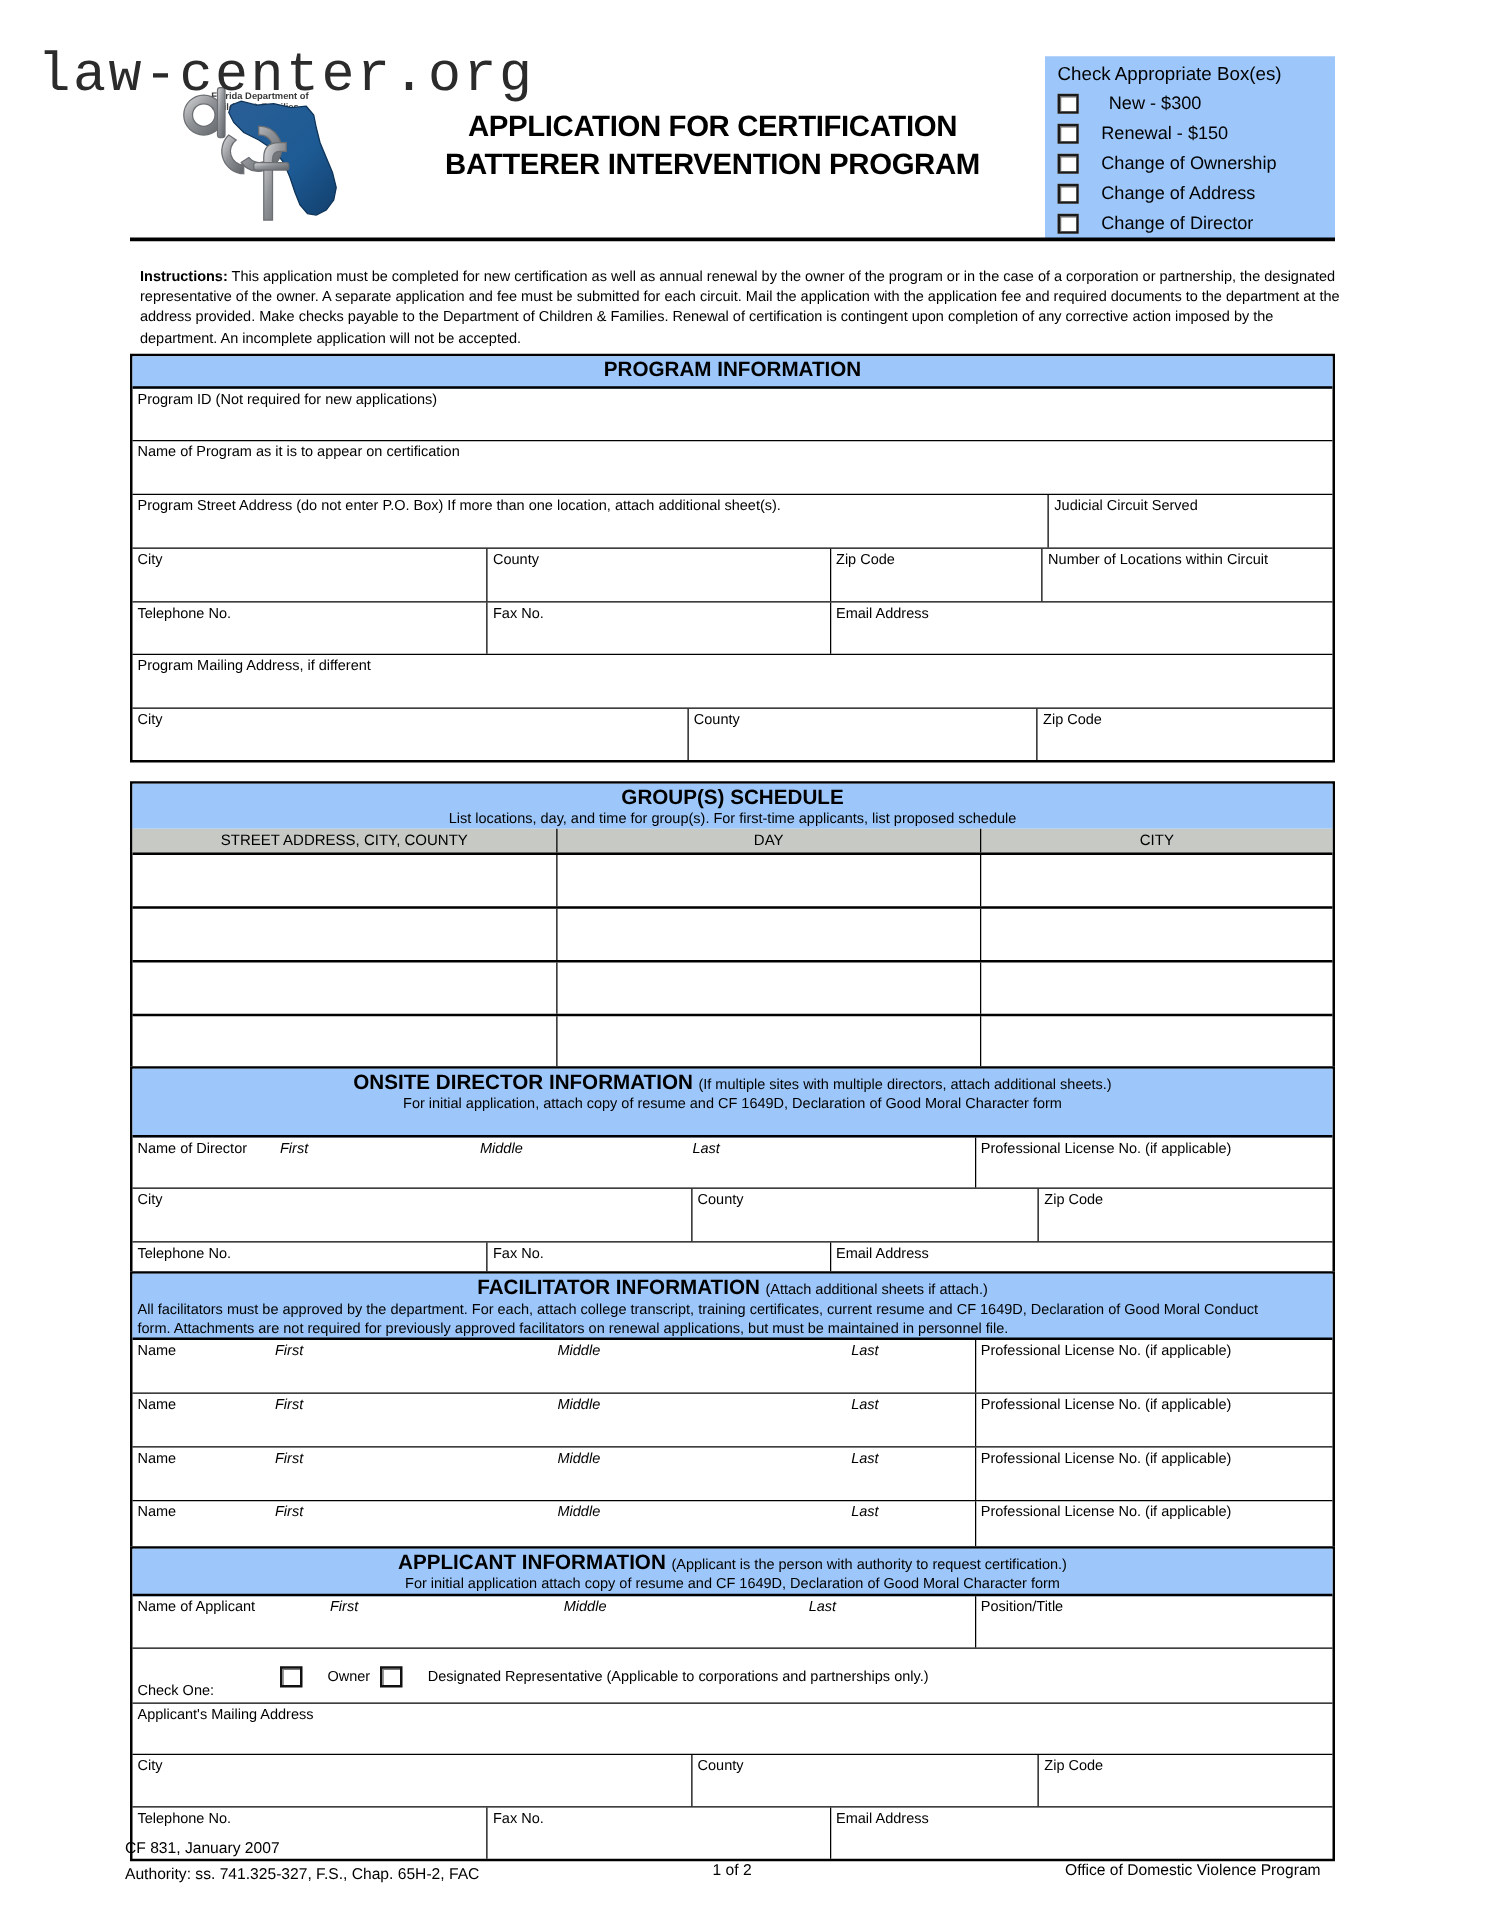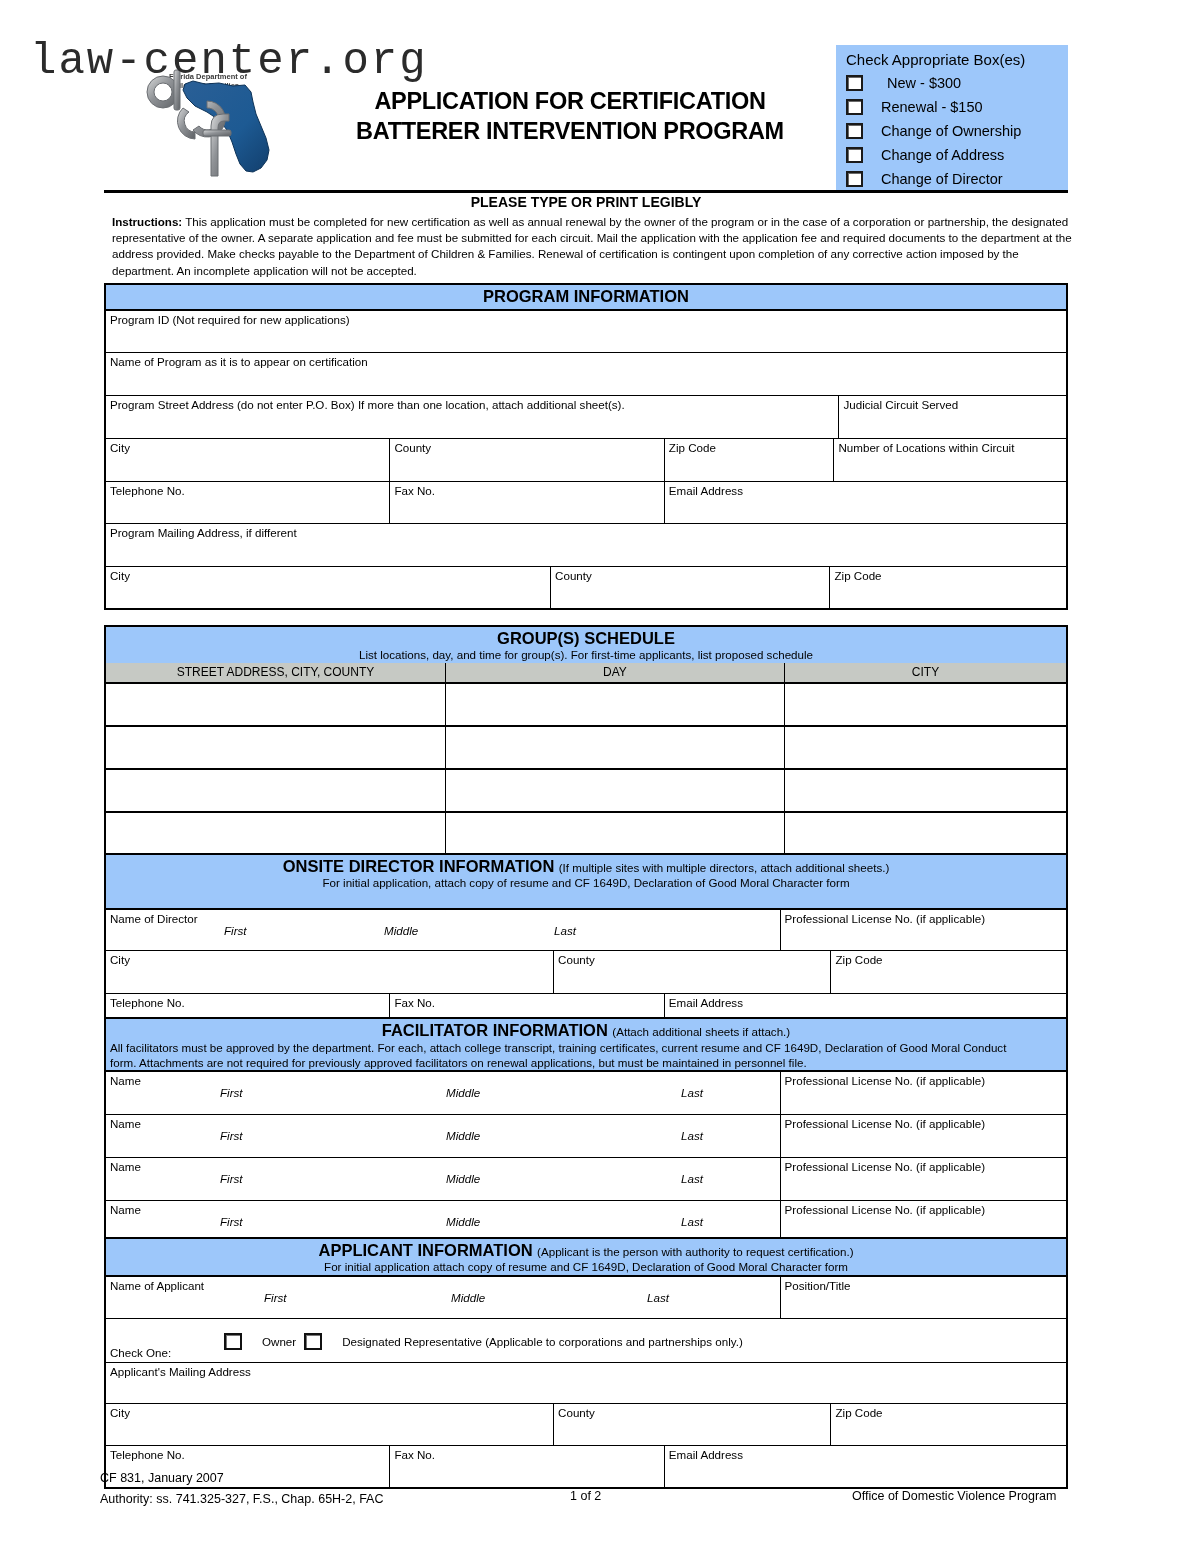--- a/index.html
+++ b/index.html
@@ -122,21 +122,21 @@
     background: #c6c9c4;
     border-bottom: 2px solid #000;
     display: flex;
   }
   .grayhead .gh {
     font-size: 12px; text-align: center; padding: 2px 0 3px 0;
     border-right: 1px solid #000;
   }
   .grayhead .gh:last-child { border-right: none; }
 
-  .ital { font-style: italic; margin-top: 12px; }
+  .ital { font-style: italic; }
   .inline-label { position: absolute; top: 2px; font-size: 11.6px; }
 
   
   .checkone-row { display: flex; align-items: stretch; }
   .checkone-label {
     width: 110px; font-size: 11.6px; display: flex; align-items: center;
     padding-left: 4px;
   }
   .checkone-boxes { display: flex; flex-direction: row; }
   .co-line { display: flex; align-items: center; height: 21px; }
@@ -222,21 +222,20 @@
         <span class="cbox"></span>
         <span class="check-label">Change of Director</span>
       </div>
     </div>
 
     <div class="hrule"></div>
   </div>
 
   <div class="watermark">law-center.org</div>
 
-  <div class="please-type">PLEASE TYPE OR PRINT LEGIBLY</div>
 
   <div class="instructions">
     <b>Instructions:</b>
     <span>This application must be completed for new certification as well as annual renewal by the owner of the program or in the case of a corporation or partnership, the designated representative of the owner. A separate application and fee must be submitted for each circuit. Mail the application with the application fee and required documents to the department at the address provided. Make checks payable to the Department of Children &amp; Families. Renewal of certification is contingent upon completion of any corrective action imposed by the department. An incomplete application will not be accepted.</span>
   </div>
 
   <div class="ftable" style="left:104px; top:283px; width:964px;">
     <div class="bandhead">
       <span class="bh-main">PROGRAM INFORMATION</span>
     </div>

